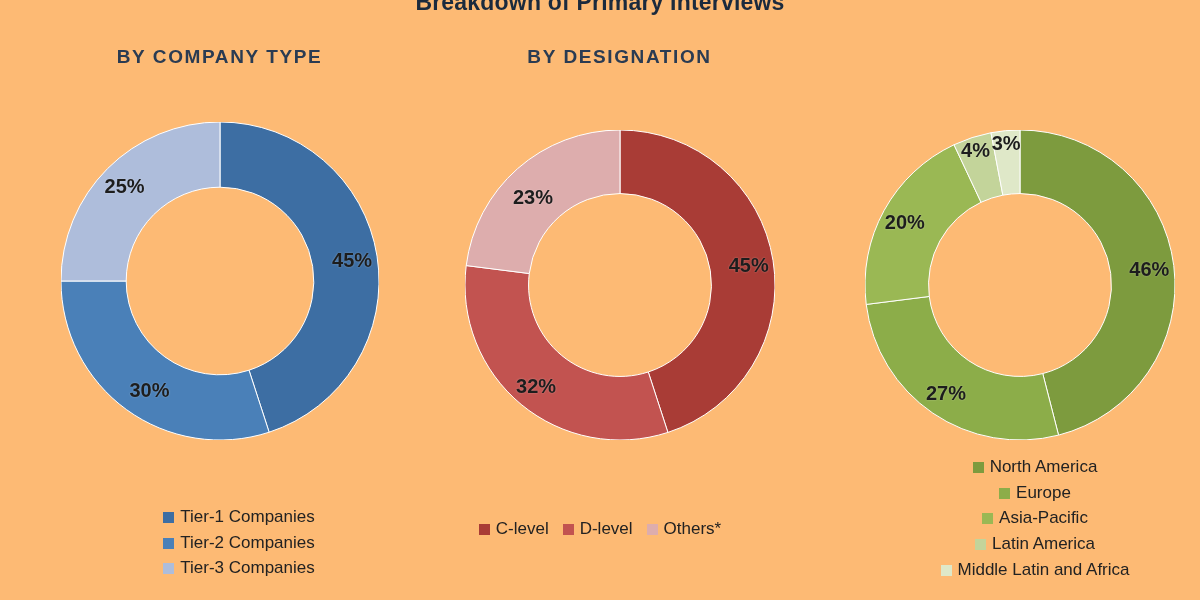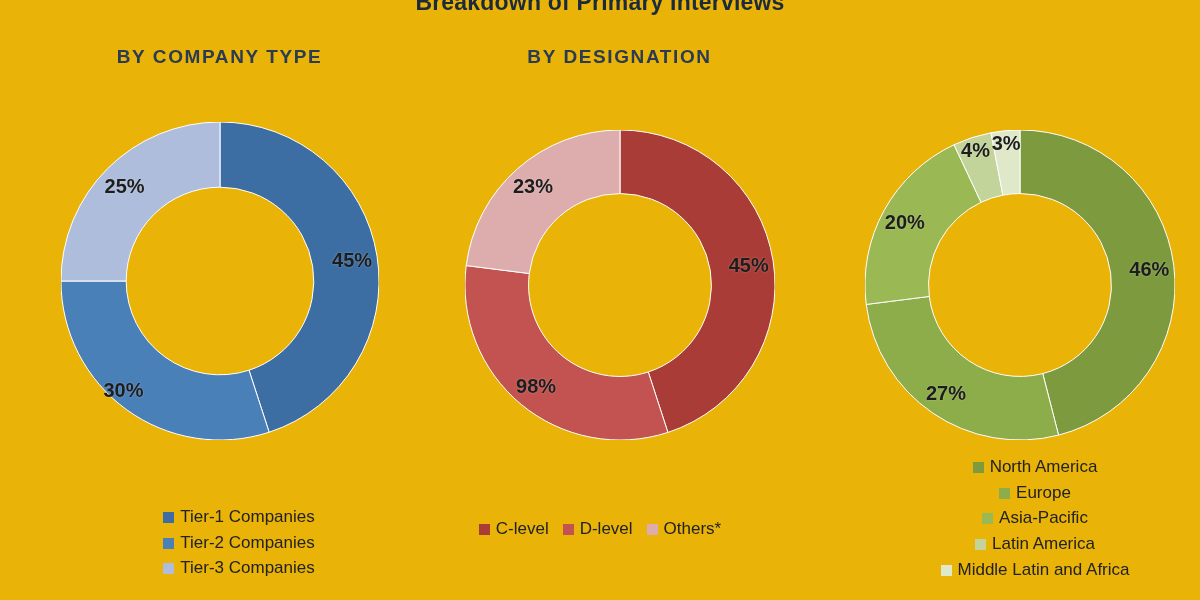--- a/index.html
+++ b/index.html
@@ -8,21 +8,21 @@
     width: 1200px;
     height: 600px;
     background: #ffffff;
     font-family: "Liberation Sans", sans-serif;
     overflow: hidden;
   }
   #root {
     position: relative;
     width: 1200px;
     height: 600px;
-    background: #eab308;
+    background: #fdba74;
   }
   .main-title {
     position: absolute;
     top: -11px;
     left: 0;
     width: 1200px;
     text-align: center;
     font-size: 23px;
     font-weight: bold;
     color: #1b2a3d;
@@ -104,21 +104,21 @@
 
   <div class="panel" id="panel-0" style="left: 0px; width: 400px;">
     <div class="panel-title">BY COMPANY TYPE</div>
     <div class="donut-wrap" style="top: 122px; width: 318px; height: 318px;">
         <svg width="318" height="318" viewBox="0 0 318 318">
           <path d="M 159 0 A 159 159 0 0 1 208.13370210561663 310.2179860909294 L 187.98888424231382 248.21861179364834 A 93.80999999999999 93.80999999999999 0 0 0 159 65.19000000000001 Z" fill="#3d6ea3" stroke="#ffffff" stroke-width="1"></path>
           <path d="M 208.13370210561663 310.2179860909294 A 159 159 0 0 1 0 159.00000000000003 L 65.19000000000001 159 A 93.80999999999999 93.80999999999999 0 0 0 187.98888424231382 248.21861179364834 Z" fill="#4a80b8" stroke="#ffffff" stroke-width="1"></path>
           <path d="M 0 159.00000000000003 A 159 159 0 0 1 158.99999999999997 0 L 158.99999999999997 65.19000000000001 A 93.80999999999999 93.80999999999999 0 0 0 65.19000000000001 159 Z" fill="#aebddb" stroke="#ffffff" stroke-width="1"></path>
         </svg>
         <div class="slice-label" style="left: 291.575px; top: 138.002px;">45%</div>
-        <div class="slice-label" style="left: 63px; top: 267.593px;">30%</div>
+        <div class="slice-label" style="left: 89px; top: 267.593px;">30%</div>
         <div class="slice-label" style="left: 64.0866px; top: 64.0866px;">25%</div>
       </div>
     <div class="legend vertical" style="top: 508px; left: 78px; width: 322px;">
         <div class="legend-item">
           <span class="swatch" style="background: rgb(61, 110, 163);"></span>
           <span class="legend-label">Tier-1 Companies</span>
         </div>
         <div class="legend-item">
           <span class="swatch" style="background: rgb(74, 128, 184);"></span>
           <span class="legend-label">Tier-2 Companies</span>
@@ -132,22 +132,22 @@
 
   <div class="panel" id="panel-1" style="left: 400px; width: 400px;">
     <div class="panel-title">BY DESIGNATION</div>
     <div class="donut-wrap" style="top: 130px; width: 310px; height: 310px;">
         <svg width="310" height="310" viewBox="0 0 310 310">
           <path d="M 155 0 A 155 155 0 0 1 202.89763412811686 302.4137600257488 L 183.25960413558894 241.97411841519178 A 91.44999999999999 91.44999999999999 0 0 0 155 63.55000000000001 Z" fill="#a93c36" stroke="#ffffff" stroke-width="1"></path>
           <path d="M 202.89763412811686 302.4137600257488 A 155 155 0 0 1 1.222221296255924 135.5733487975329 L 64.27111056479102 143.53827579054442 A 91.44999999999999 91.44999999999999 0 0 0 183.25960413558894 241.97411841519178 Z" fill="#c25350" stroke="#ffffff" stroke-width="1"></path>
           <path d="M 1.222221296255924 135.5733487975329 A 155 155 0 0 1 154.99999999999997 0 L 154.99999999999997 63.55000000000001 A 91.44999999999999 91.44999999999999 0 0 0 64.27111056479102 143.53827579054442 Z" fill="#ddadad" stroke="#ffffff" stroke-width="1"></path>
         </svg>
         <div class="slice-label" style="left: 284.24px; top: 134.53px;">45%</div>
-        <div class="slice-label" style="left: 71.5924px; top: 255.822px;">98%</div>
-        <div class="slice-label" style="left: 68.4667px; top: 56px;">23%</div>
+        <div class="slice-label" style="left: 71.5924px; top: 255.822px;">32%</div>
+        <div class="slice-label" style="left: 68.4667px; top: 67px;">23%</div>
       </div>
     <div class="legend horizontal" style="top: 520px; left: 0px; width: 400px;">
         <div class="legend-item">
           <span class="swatch" style="background: rgb(169, 60, 54);"></span>
           <span class="legend-label">C-level</span>
         </div>
         <div class="legend-item">
           <span class="swatch" style="background: rgb(194, 83, 80);"></span>
           <span class="legend-label">D-level</span>
         </div>

